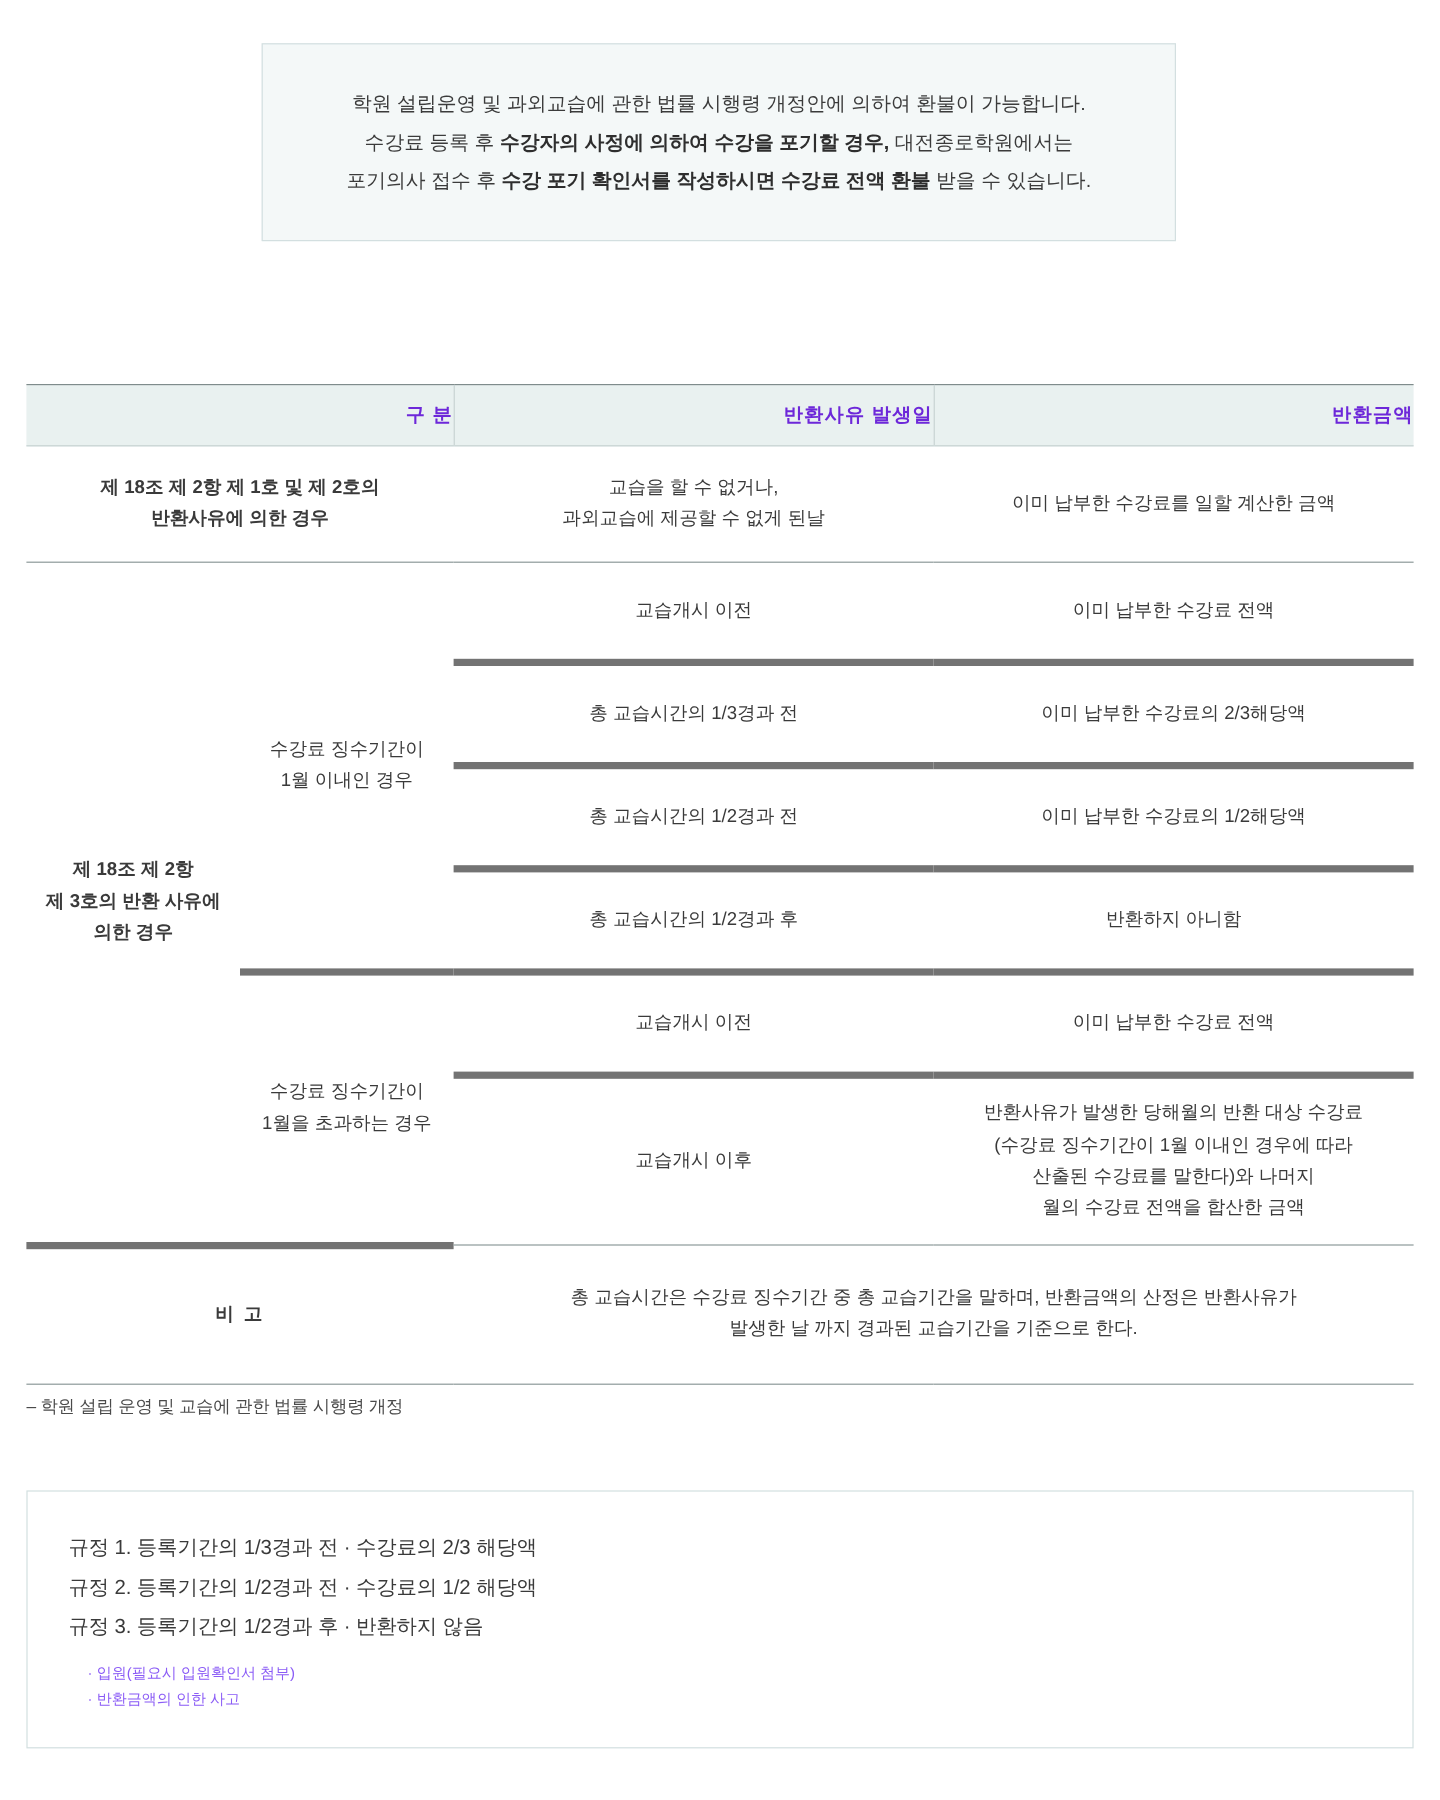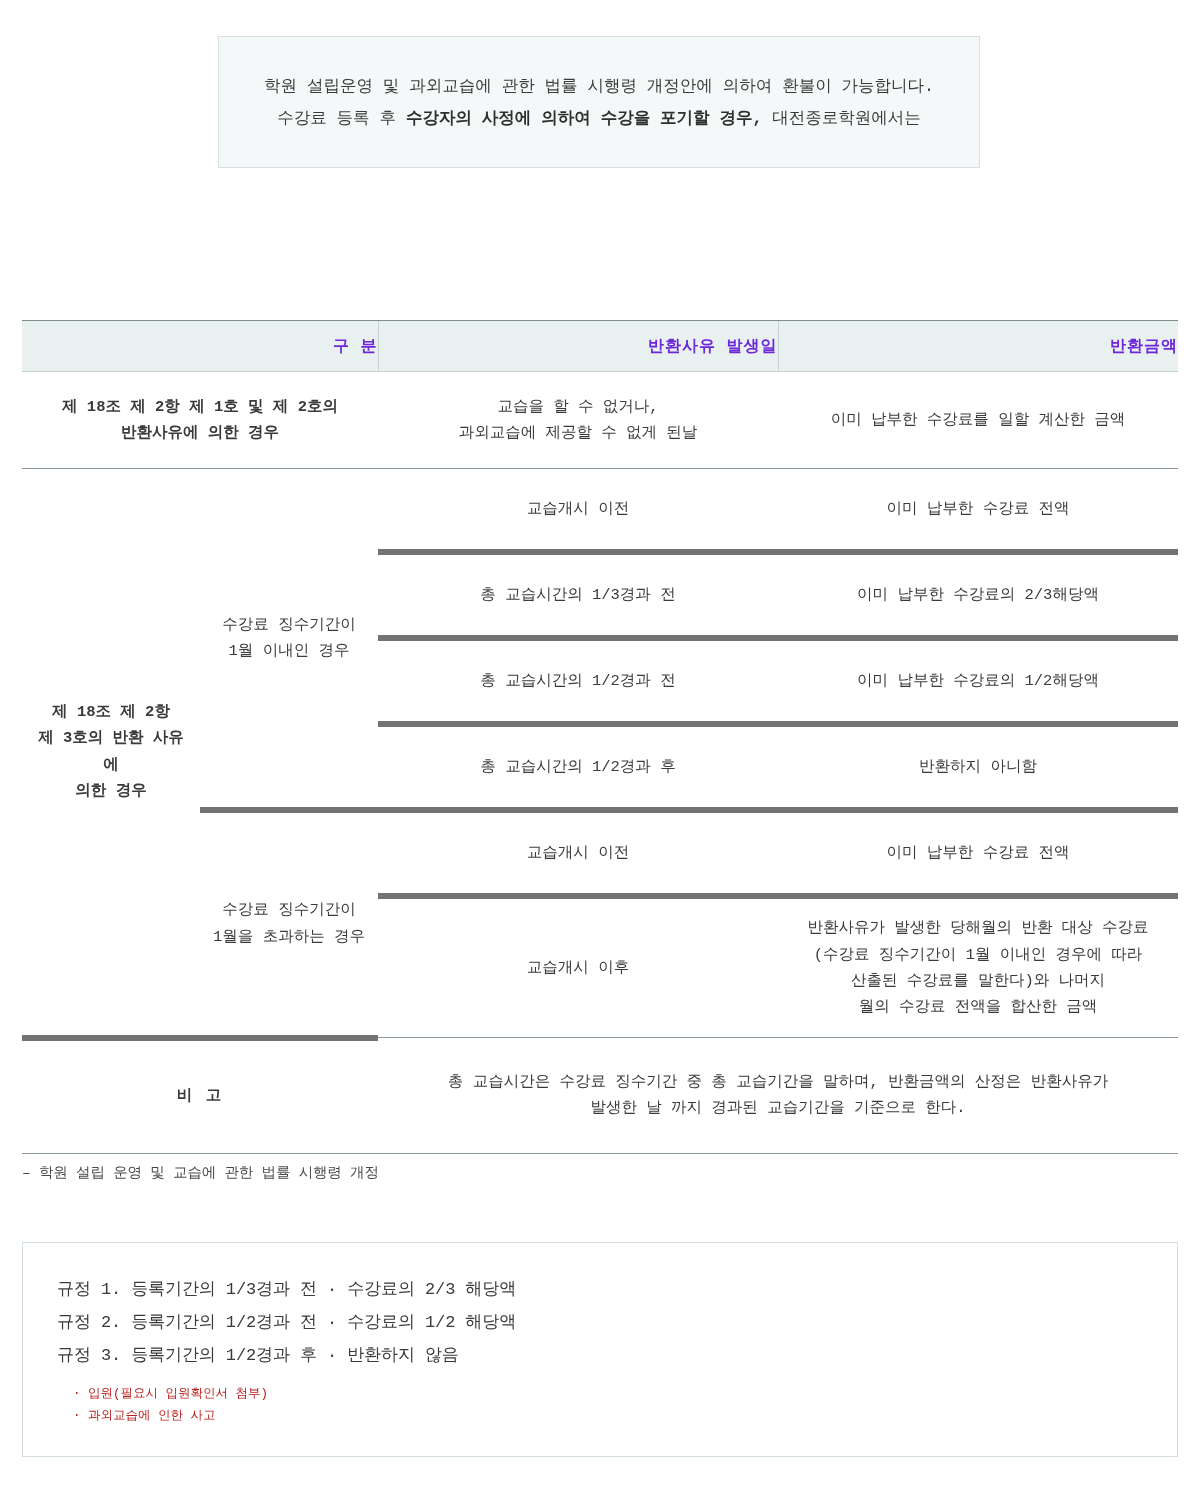--- a/index.html
+++ b/index.html
@@ -12,21 +12,20 @@
     background: #ffffff;
     font-family: "Liberation Sans", sans-serif;
     color: #333333;
     -webkit-font-smoothing: antialiased;
   }
   .page {
     position: relative;
     width: 1200px;
     height: 1500px;
     box-sizing: border-box;
-    font-family: Liberation Mono, monospace;
   }
 
   
   .notice-box {
     position: absolute;
     left: 218px;
     top: 36px;
     width: 762px;
     box-sizing: border-box;
     border: 1px solid #d3dfe0;
@@ -115,32 +114,33 @@
     color: #3a3a3a;
     line-height: 1.95;
     letter-spacing: -0.1px;
   }
   .rules-box .subnotes {
     margin-top: 12px;
     padding-left: 16px;
   }
   .rules-box .subnote {
     font-size: 12.5px;
-    color: #b91c1c;
+    color: #8b5cf6;
     line-height: 1.75;
   }
 </style>
 </head>
 <body>
 
 <div class="page">
 
   <div class="notice-box">
     <span class="line"><span>학원 설립운영 및 과외교습에 관한 법률 시행령 개정안에 의하여 환불이 가능합니다.</span></span>
     <span class="line"><span>수강료 등록 후 </span><b>수강자의 사정에 의하여 수강을 포기할 경우,</b><span> 대전종로학원에서는</span></span>
+    <span class="line"><span>포기의사 접수 후 </span><b>수강 포기 확인서를 작성하시면 수강료 전액 환불</b><span> 받을 수 있습니다.</span></span>
   </div>
 
 
   <div class="table-wrap">
     <table class="refund">
       <colgroup>
         <col style="width:178px">
         <col style="width:178px">
         <col style="width:400px">
         <col style="width:400px">
@@ -221,17 +221,17 @@
   </div>
 
   <div class="caption" id="caption-2">– 학원 설립 운영 및 교습에 관한 법률 시행령 개정</div>
 
   <div class="rules-box">
     <div class="rule">규정 1. 등록기간의 1/3경과 전 · 수강료의 2/3 해당액</div>
     <div class="rule">규정 2. 등록기간의 1/2경과 전 · 수강료의 1/2 해당액</div>
     <div class="rule">규정 3. 등록기간의 1/2경과 후 · 반환하지 않음</div>
     <div class="subnotes">
       <div class="subnote">· 입원(필요시 입원확인서 첨부)</div>
-      <div class="subnote">· 과외교습에 인한 사고</div>
+      <div class="subnote">· 반환금액의 인한 사고</div>
     </div>
   </div>
 
 </div>
 
 </body></html>

